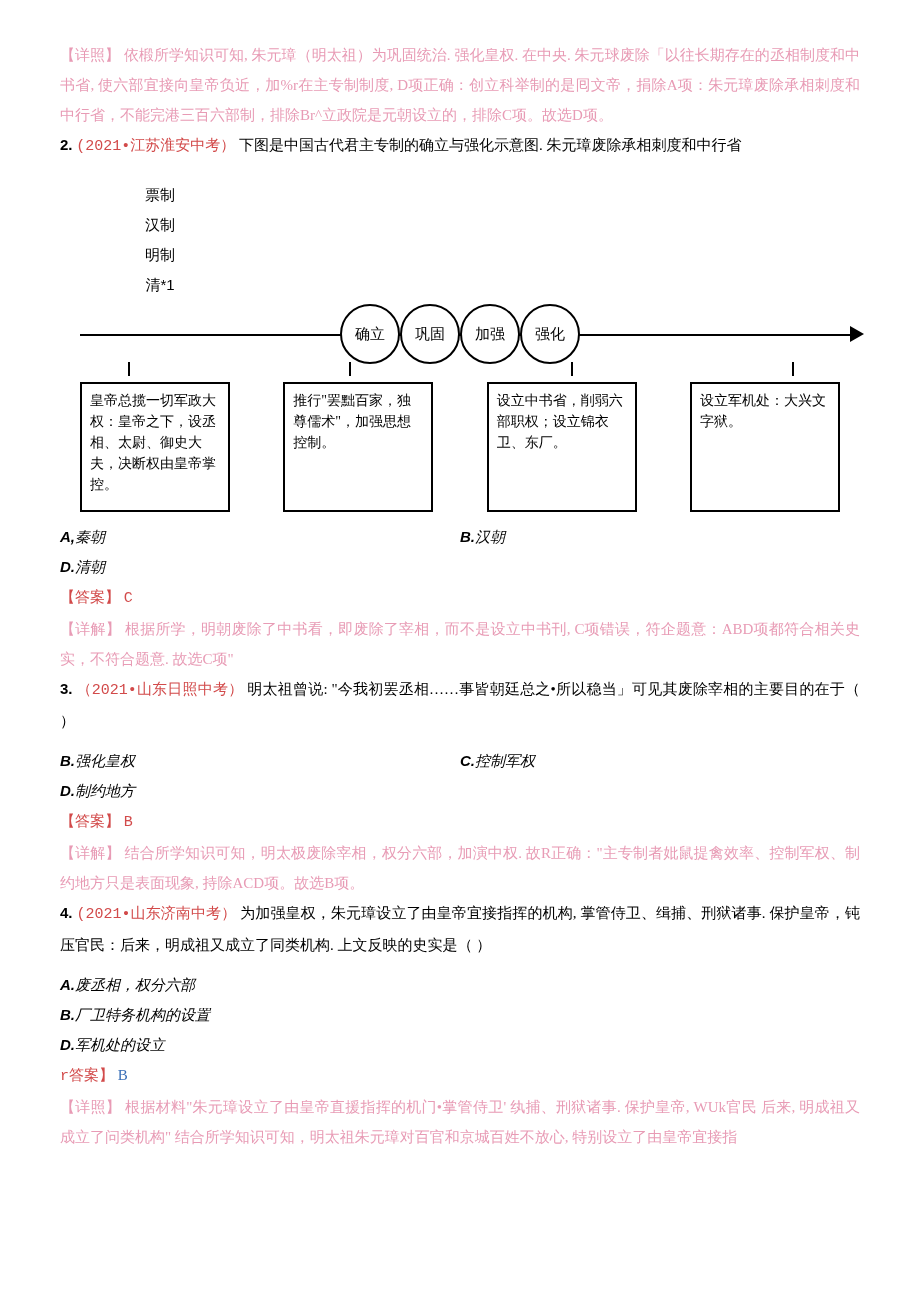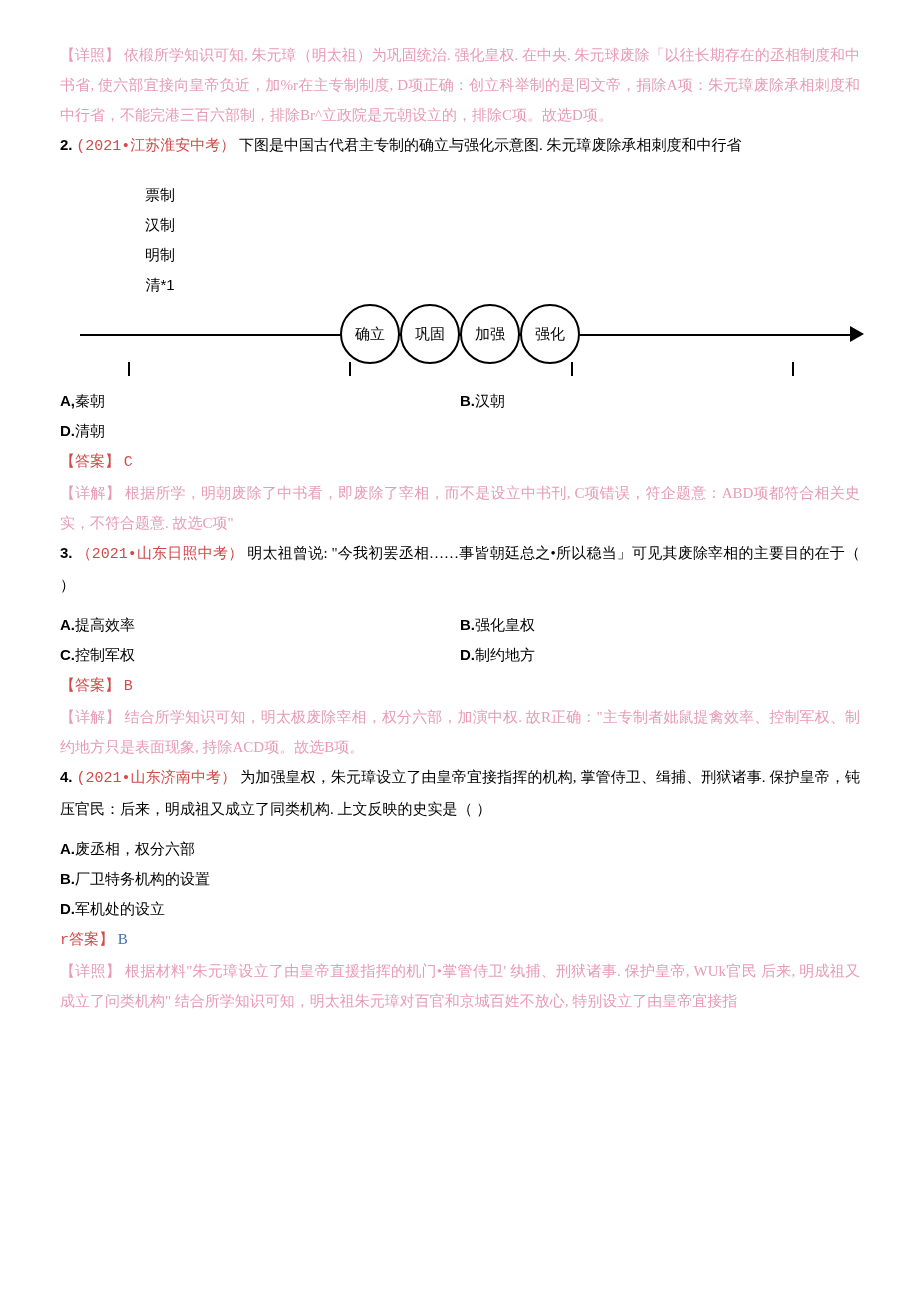--- a/index.html
+++ b/index.html
@@ -113,20 +113,21 @@
   .dbox.tall { min-height: 130px; }
 
   .options {
     display: flex;
     flex-wrap: wrap;
     margin-top: 10px;
   }
   .options .opt {
     width: 50%;
     font-family: Arial, "SimSun", sans-serif;
+    font-style: italic;
   }
   .options.single .opt { width: 100%; }
   .optkey { font-family: Arial, sans-serif; font-weight: 600; }
 </style>
 </head>
 <body>
 
 <div class="para">
   <span class="pink">【详照】</span>
   <span class="pink">依椴所学知识可知, 朱元璋（明太祖）为巩固统治. 强化皇权. 在中央. 朱元球废除「以往长期存在的丞相制度和中书省, 使六部宜接向皇帝负近，加%r在主专制制度, D项正确：创立科举制的是囘文帝，捐除A项：朱元璋废除承相刺度和中行省，不能完港三百六部制，排除Br^立政院是元朝设立的，排除C项。故选D项。</span>
@@ -151,20 +152,26 @@
     <div class="circle">加强</div>
     <div class="circle">强化</div>
     <div class="arrowhead"></div>
   </div>
   <div class="connector-row">
     <div class="connector"></div>
     <div class="connector"></div>
     <div class="connector"></div>
     <div class="connector"></div>
   </div>
+  <div class="boxes">
+    <div class="dbox tall">皇帝总揽一切军政大权：皇帝之下，设丞相、太尉、御史大夫，决断权由皇帝掌控。</div>
+    <div class="dbox">推行"罢黜百家，独尊儒术"，加强思想控制。</div>
+    <div class="dbox">设立中书省，削弱六部职权；设立锦衣卫、东厂。</div>
+    <div class="dbox">设立军机处：大兴文字狱。</div>
+  </div>
 </div>
 
 <div class="options">
   <div class="opt"><span class="optkey">A,</span><span>秦朝</span></div>
   <div class="opt"><span class="optkey">B.</span><span>汉朝</span></div>
   <div class="opt"><span class="optkey">D.</span><span>清朝</span></div>
 </div>
 
 <div class="para">
   <span class="red">【答案】</span>
@@ -176,21 +183,20 @@
   <span class="pink">根据所学，明朝废除了中书看，即废除了宰相，而不是设立中书刊, C项错误，符企题意：ABD项都符合相关史实，不符合题意. 故选C项"</span>
 </div>
 
 <div class="para">
   <span class="bold">3.</span>
   <span class="red">（2021•山东日照中考）</span>
   <span>明太祖曾说: "今我初罢丞相……事皆朝廷总之•所以稳当」可见其废除宰相的主要目的在于（                           ）</span>
 </div>
 
 <div class="options">
-  <div class="opt"><span class="optkey">A.</span><span>提高效率</span></div>
   <div class="opt"><span class="optkey">B.</span><span>强化皇权</span></div>
   <div class="opt"><span class="optkey">C.</span><span>控制军权</span></div>
   <div class="opt"><span class="optkey">D.</span><span>制约地方</span></div>
 </div>
 
 <div class="para">
   <span class="red">【答案】</span>
   <span class="red">B</span>
 </div>
 

